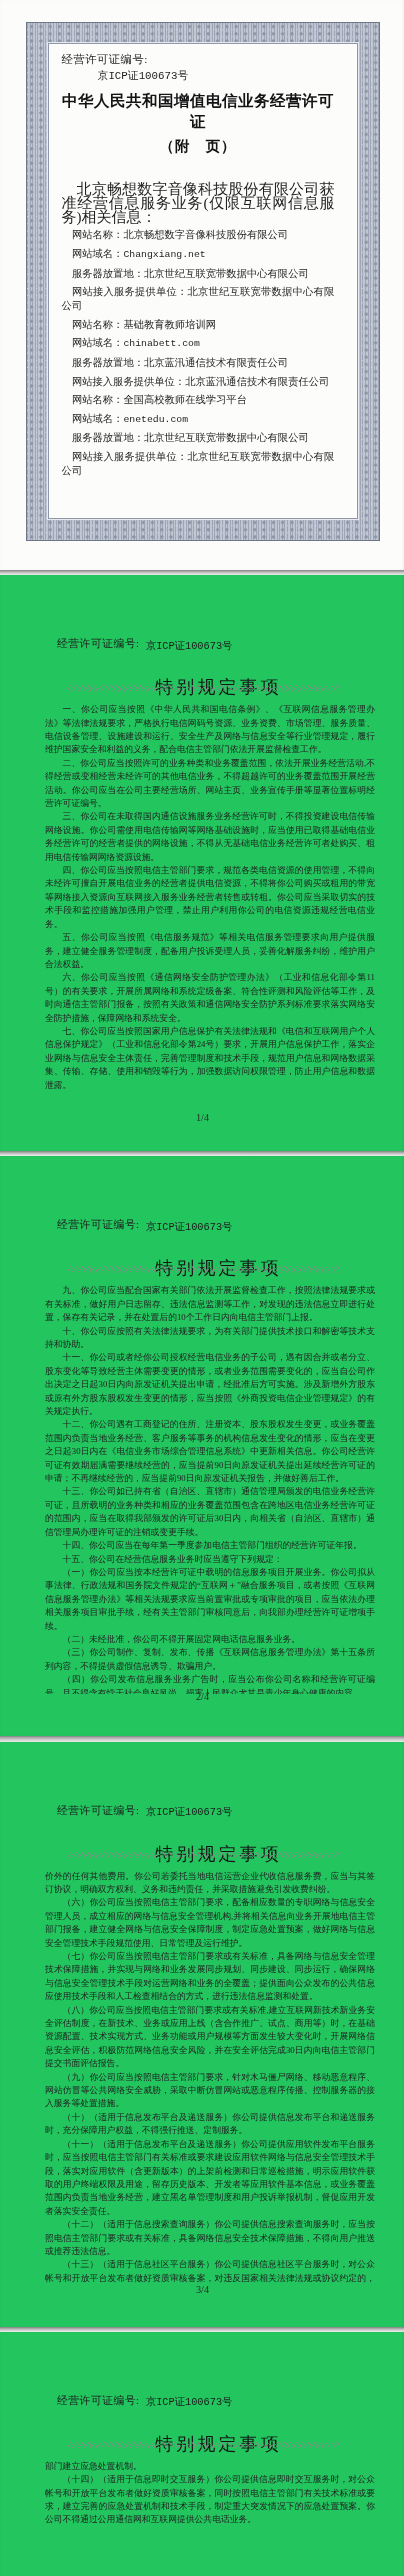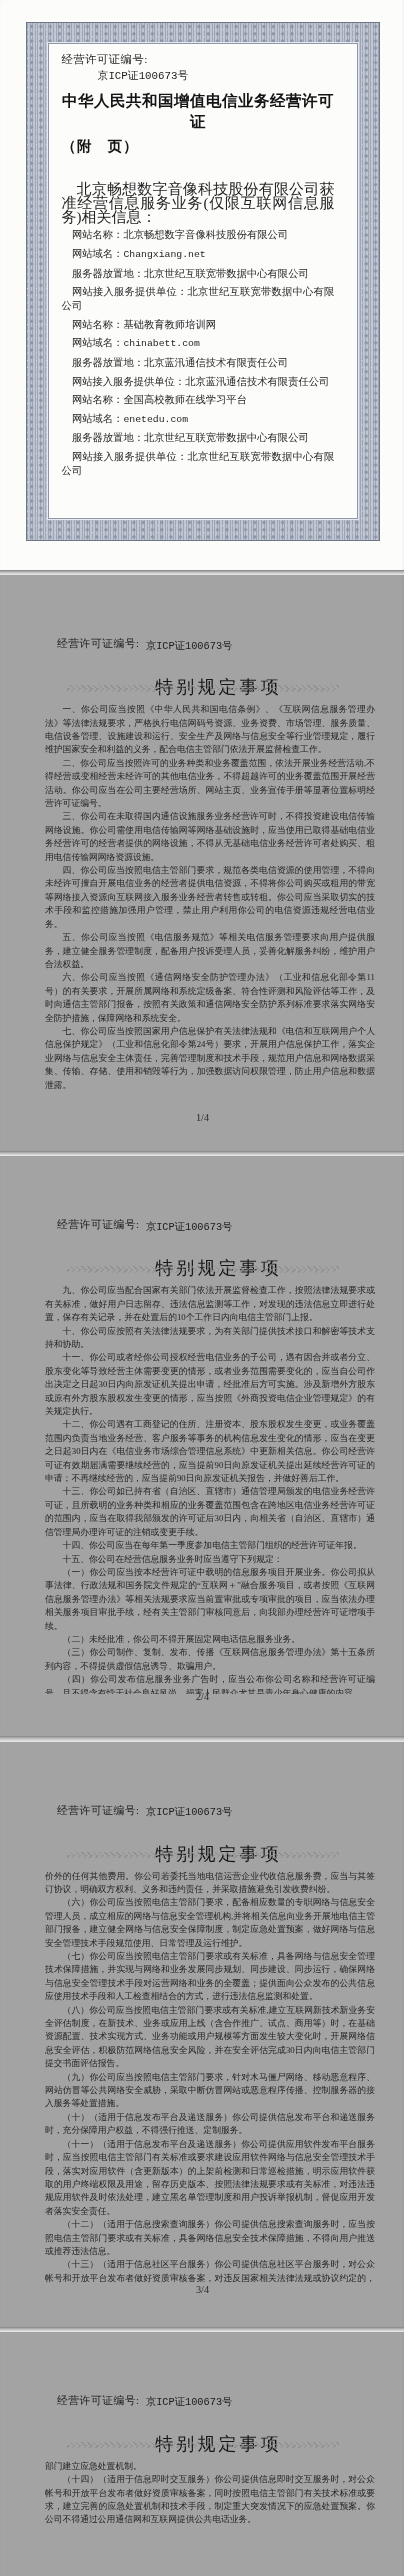--- a/index.html
+++ b/index.html
@@ -5,21 +5,21 @@
   html,body{margin:0;padding:0;}
   body{
     width:405px;
     background:#f2f2f0;
     font-family:"Liberation Serif","DejaVu Serif",serif;
     color:#242424;
   }
   .page{
     position:relative;
     width:405px;
-    background:#a3a3a3;
+    background:#22c55e;
     overflow:hidden;
     box-shadow:inset -3.6px 0 4.6px -3.6px rgba(0,0,0,.14), inset 1px 0 3.1px -2.1px rgba(0,0,0,.08);
   }
   .divider{
     height:5.2px;
     background:linear-gradient(180deg,#9d9d9d 0%,#c9c9c9 45%,#ececec 100%);
     border-top:0.5px solid #8f8f8f;
     box-sizing:border-box;
   }
 
@@ -45,21 +45,21 @@
     padding:8.2px 23px 0 13px;
   }
   .lic-label{font-size:11.3px;font-weight:normal;color:#1c1c1c;letter-spacing:0.5px;}
   .lic-num{font-size:10.8px;color:#1c1c1c;font-family:"Liberation Mono","DejaVu Sans Mono",monospace;}
   .cert-licline .lic-num{display:block;margin:2.1px 0 0 36px;}
   .cert-title{
     margin:7.2px 0 0 0;text-align:center;
     font-size:15.5px;font-weight:bold;letter-spacing:0.5px;color:#141414;
   }
   .cert-subtitle{
-    margin:4.1px 0 0 0;text-align:left;
+    margin:4.1px 0 0 0;text-align:center;
     font-size:14.4px;font-weight:bold;letter-spacing:1px;color:#141414;
   }
   .cert-intro{
     margin:26px 0 0 0;
     font-size:15px;line-height:14px;
     text-indent:1em;text-align:justify;color:#1e1e1e;
   }
   .entries{margin-top:2.1px;}
   .entry{
     margin:4.6px 0 0 0;
@@ -196,21 +196,21 @@
   </div>
   <h2 class="sp-title">特别规定事项</h2>
   <div class="zigzag"></div>
   <div class="sp-body">
     <p class="cont">价外的任何其他费用。你公司若委托当地电信运营企业代收信息服务费，应当与其签订协议，明确双方权利、义务和违约责任，并采取措施避免引发收费纠纷。</p>
     <p>（六）你公司应当按照电信主管部门要求，配备相应数量的专职网络与信息安全管理人员，成立相应的网络与信息安全管理机构,并将相关信息向业务开展地电信主管部门报备，建立健全网络与信息安全保障制度，制定应急处置预案，做好网络与信息安全管理技术手段规范使用、日常管理及运行维护。</p>
     <p>（七）你公司应当按照电信主管部门要求或有关标准，具备网络与信息安全管理技术保障措施，并实现与网络和业务发展同步规划、同步建设、同步运行，确保网络与信息安全管理技术手段对运营网络和业务的全覆盖；提供面向公众发布的公共信息应使用技术手段和人工检查相结合的方式，进行违法信息监测和处置。</p>
     <p>（八）你公司应当按照电信主管部门要求或有关标准,建立互联网新技术新业务安全评估制度，在新技术、业务或应用上线（含合作推广、试点、商用等）时，在基础资源配置、技术实现方式、业务功能或用户规模等方面发生较大变化时，开展网络信息安全评估，积极防范网络信息安全风险，并在安全评估完成30日内向电信主管部门提交书面评估报告。</p>
     <p>（九）你公司应当按照电信主管部门要求，针对木马僵尸网络、移动恶意程序、网站仿冒等公共网络安全威胁，采取中断仿冒网站或恶意程序传播、控制服务器的接入服务等处置措施。</p>
     <p>（十）（适用于信息发布平台及递送服务）你公司提供信息发布平台和递送服务时，充分保障用户权益，不得强行推送、定制服务。</p>
-    <p>（十一）（适用于信息发布平台及递送服务）你公司提供应用软件发布平台服务时，应当按照电信主管部门有关标准或要求建设应用软件网络与信息安全管理技术手段，落实对应用软件（含更新版本）的上架前检测和日常巡检措施，明示应用软件获取的用户终端权限及用途，留存历史版本、按照法律法规要求或有关标准，对违法违规应用软件及时依法处理，建立黑名单管理制度和用户投诉举报机制，督促应用开发者落实安全责任。</p>
+    <p>（十一）（适用于信息发布平台及递送服务）你公司提供应用软件发布平台服务时，应当按照电信主管部门有关标准或要求建设应用软件网络与信息安全管理技术手段，落实对应用软件（含更新版本）的上架前检测和日常巡检措施，明示应用软件获取的用户终端权限及用途，留存历史版本、开发者等应用软件基本信息，或业务覆盖范围内负责当地业务经营，建立黑名单管理制度和用户投诉举报机制，督促应用开发者落实安全责任。</p>
     <p>（十二）（适用于信息搜索查询服务）你公司提供信息搜索查询服务时，应当按照电信主管部门要求或有关标准，具备网络信息安全技术保障措施，不得向用户推送或推荐违法信息。</p>
     <p>（十三）（适用于信息社区平台服务）你公司提供信息社区平台服务时，对公众帐号和开放平台发布者做好资质审核备案，对违反国家相关法律法规或协议约定的，视情节采取警示、限制发布、暂停更新直至关闭账号等措施。你公司应依照有关法律规定，配合电信主管</p>
   </div>
   <div class="page-no">3/4</div>
 </section>
 
 <div class="divider"></div>
 
 <section class="page sp sp5">
   <div class="sp-header">

